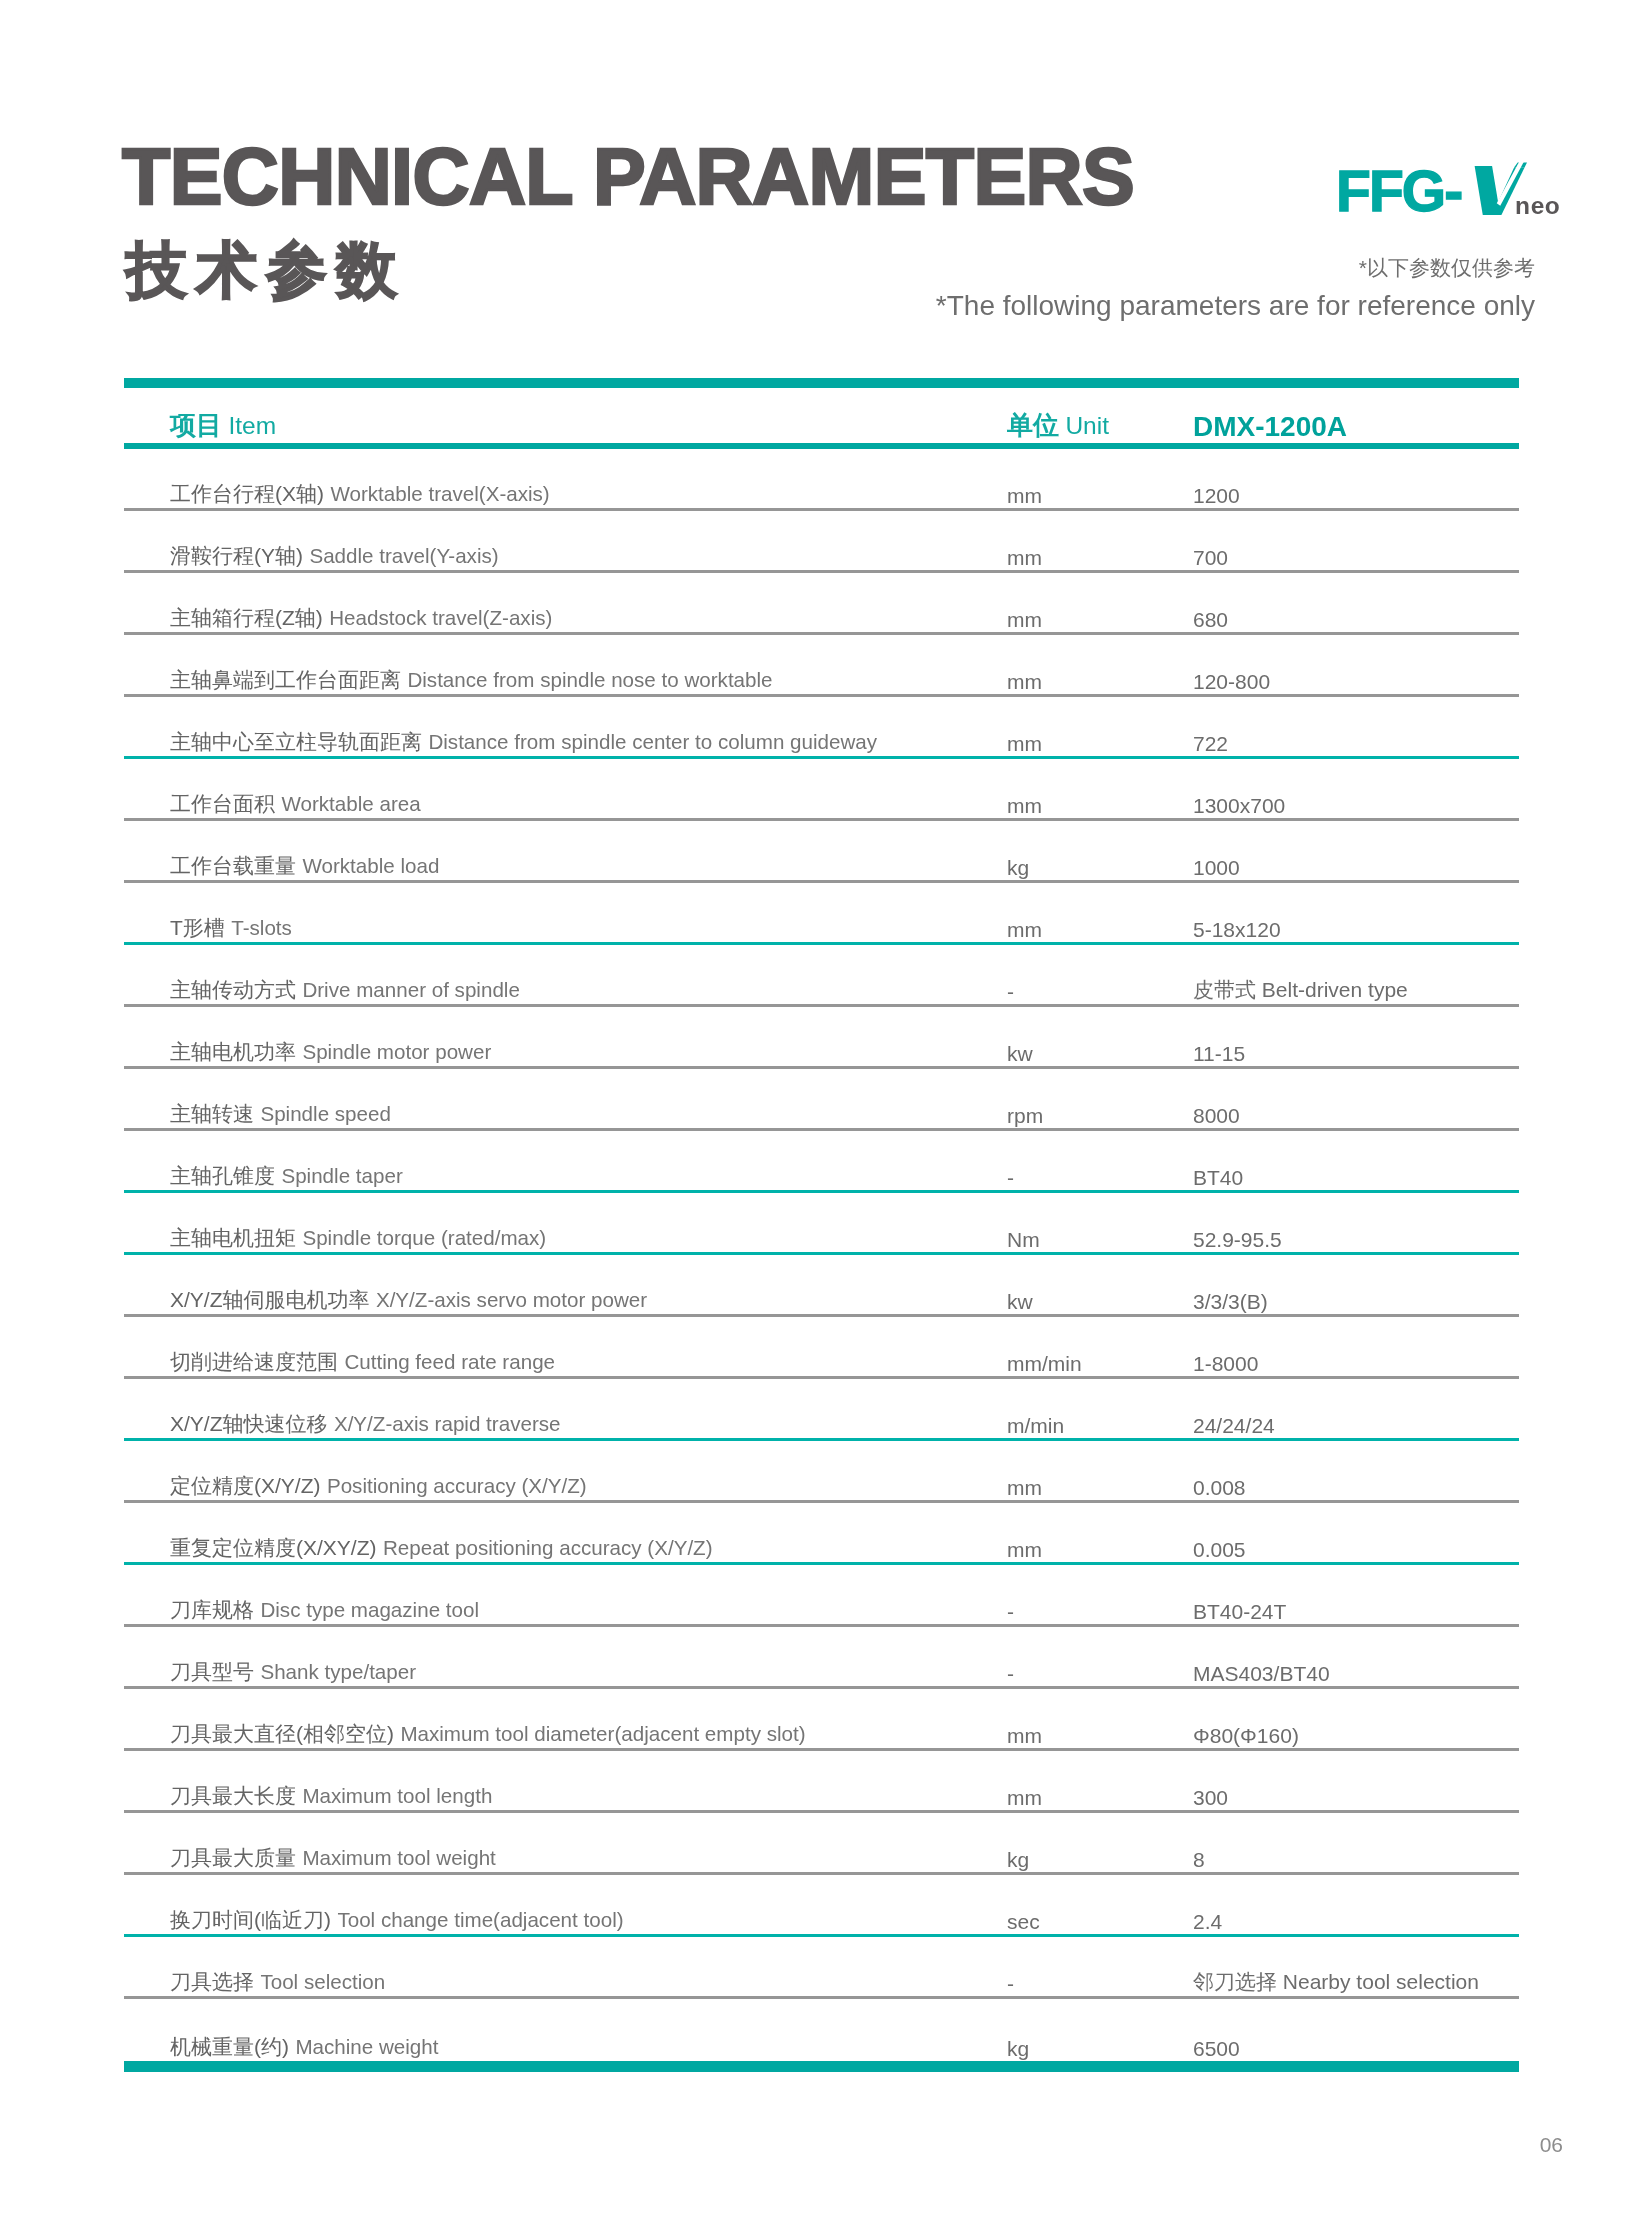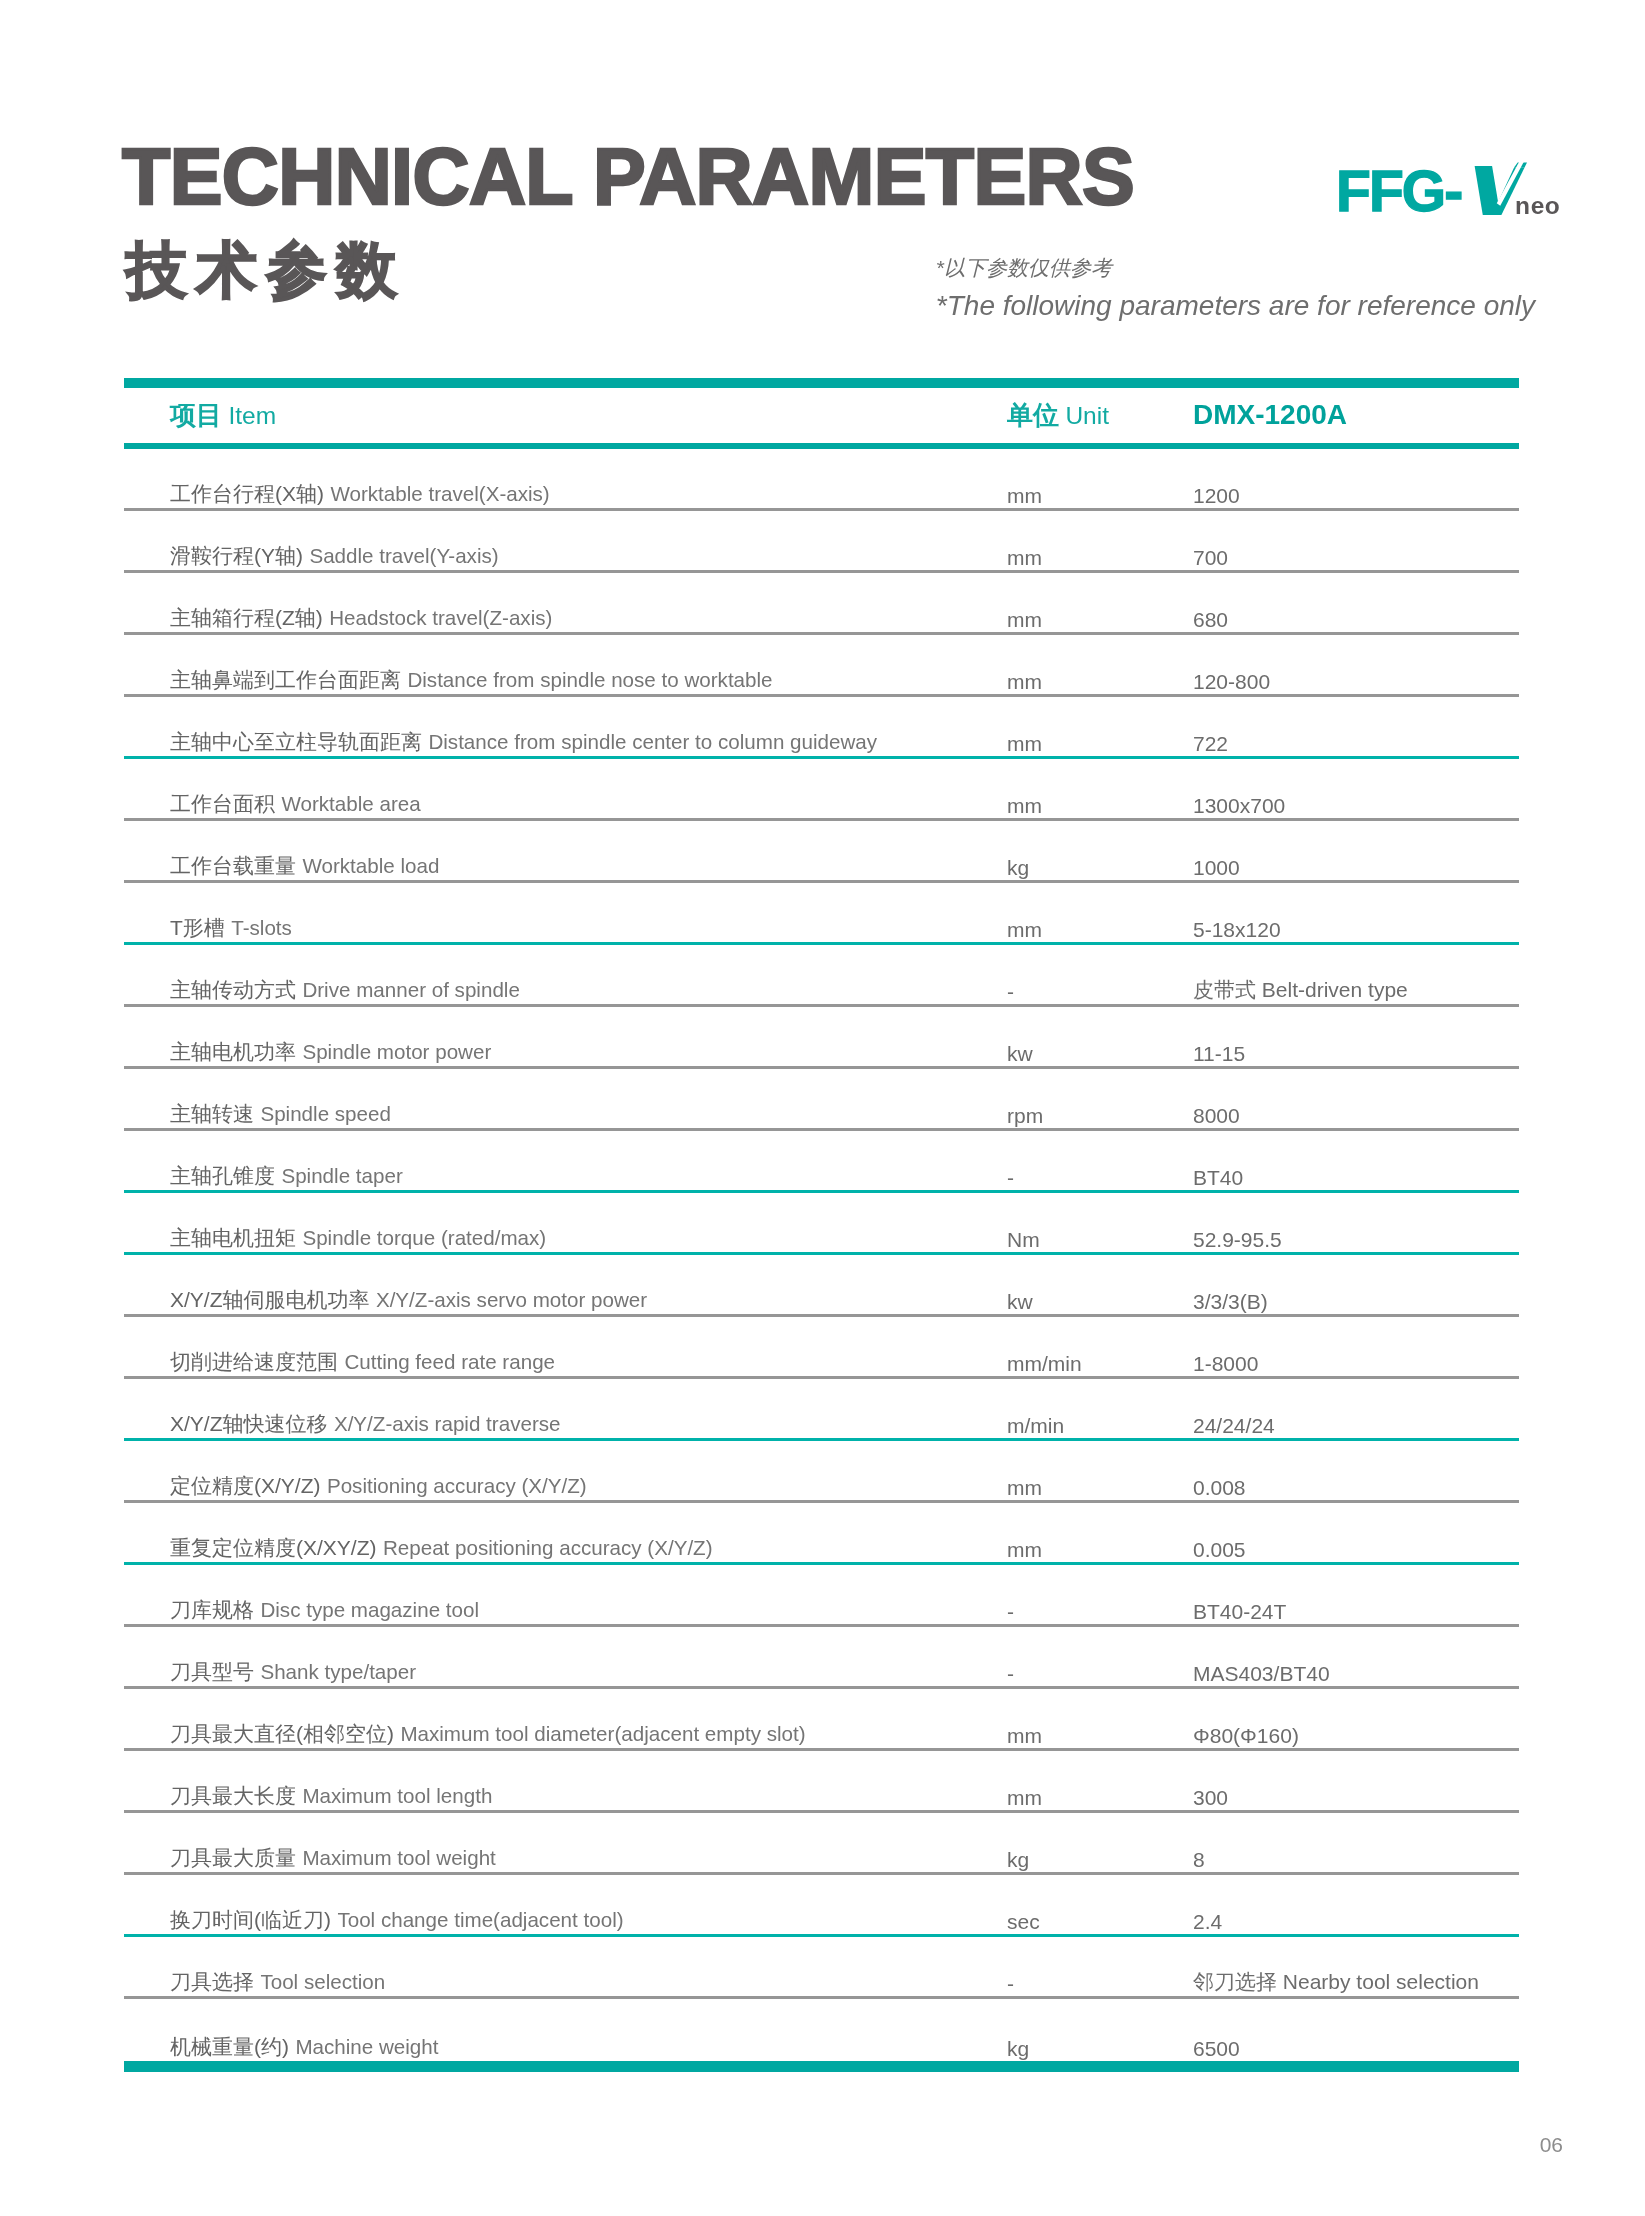--- a/index.html
+++ b/index.html
@@ -34,31 +34,31 @@
   }
   .logo .ffg{
     font-size:57px;font-weight:700;letter-spacing:-1.9px;line-height:54px;
     color:var(--teal);-webkit-text-stroke:1.3px var(--teal);
   }
   .logo svg{display:block;margin-left:1.3px;}
   .logo .neo{
     align-self:flex-end;margin-left:-11.6px;margin-bottom:0px;
     font-size:24.5px;font-weight:700;letter-spacing:0.6px;color:var(--ink);
   }
-  .notes{position:absolute;top:257px;right:126px;text-align:left;color:#6e6e6e;font-style:italic;}
+  .notes{position:absolute;top:257px;right:126px;text-align:right;color:#6e6e6e;}
   .notes .n-zh{font-size:21px;line-height:1.0;margin-bottom:11.6px;}
   .notes .n-en{font-size:28px;line-height:1.0;margin-top:14px;}
 
   
   .spec-table{position:absolute;left:124px;top:378px;width:1395px;}
   .bar{width:100%;}
   .bar.top{height:9.7px;background:var(--teal);}
   .bar.sub{height:6.4px;background:var(--teal);}
   .bar.bottom{height:11px;background:var(--teal);}
-  .thead{height:55px;display:flex;align-items:center;}
+  .thead{height:55px;display:flex;align-items:flex-end;}
   .c1{flex:0 0 883px;box-sizing:border-box;padding-left:46px;}
   .c2{flex:0 0 186px;box-sizing:border-box;}
   .c3{flex:1 1 auto;box-sizing:border-box;}
   .thead .zh{font-size:26px;font-weight:700;color:var(--teal-text);}
   .thead .en{font-size:24.5px;font-weight:400;color:var(--teal-text);margin-left:6.4px;}
   .thead .model{font-size:28px;font-weight:700;color:var(--teal-model);letter-spacing:0px;}
 
   .rows{width:100%;}
   .row{height:62px;display:flex;align-items:flex-end;box-sizing:border-box;}
   .row.sep-gray{border-bottom:3.2px solid var(--gray-line);}

